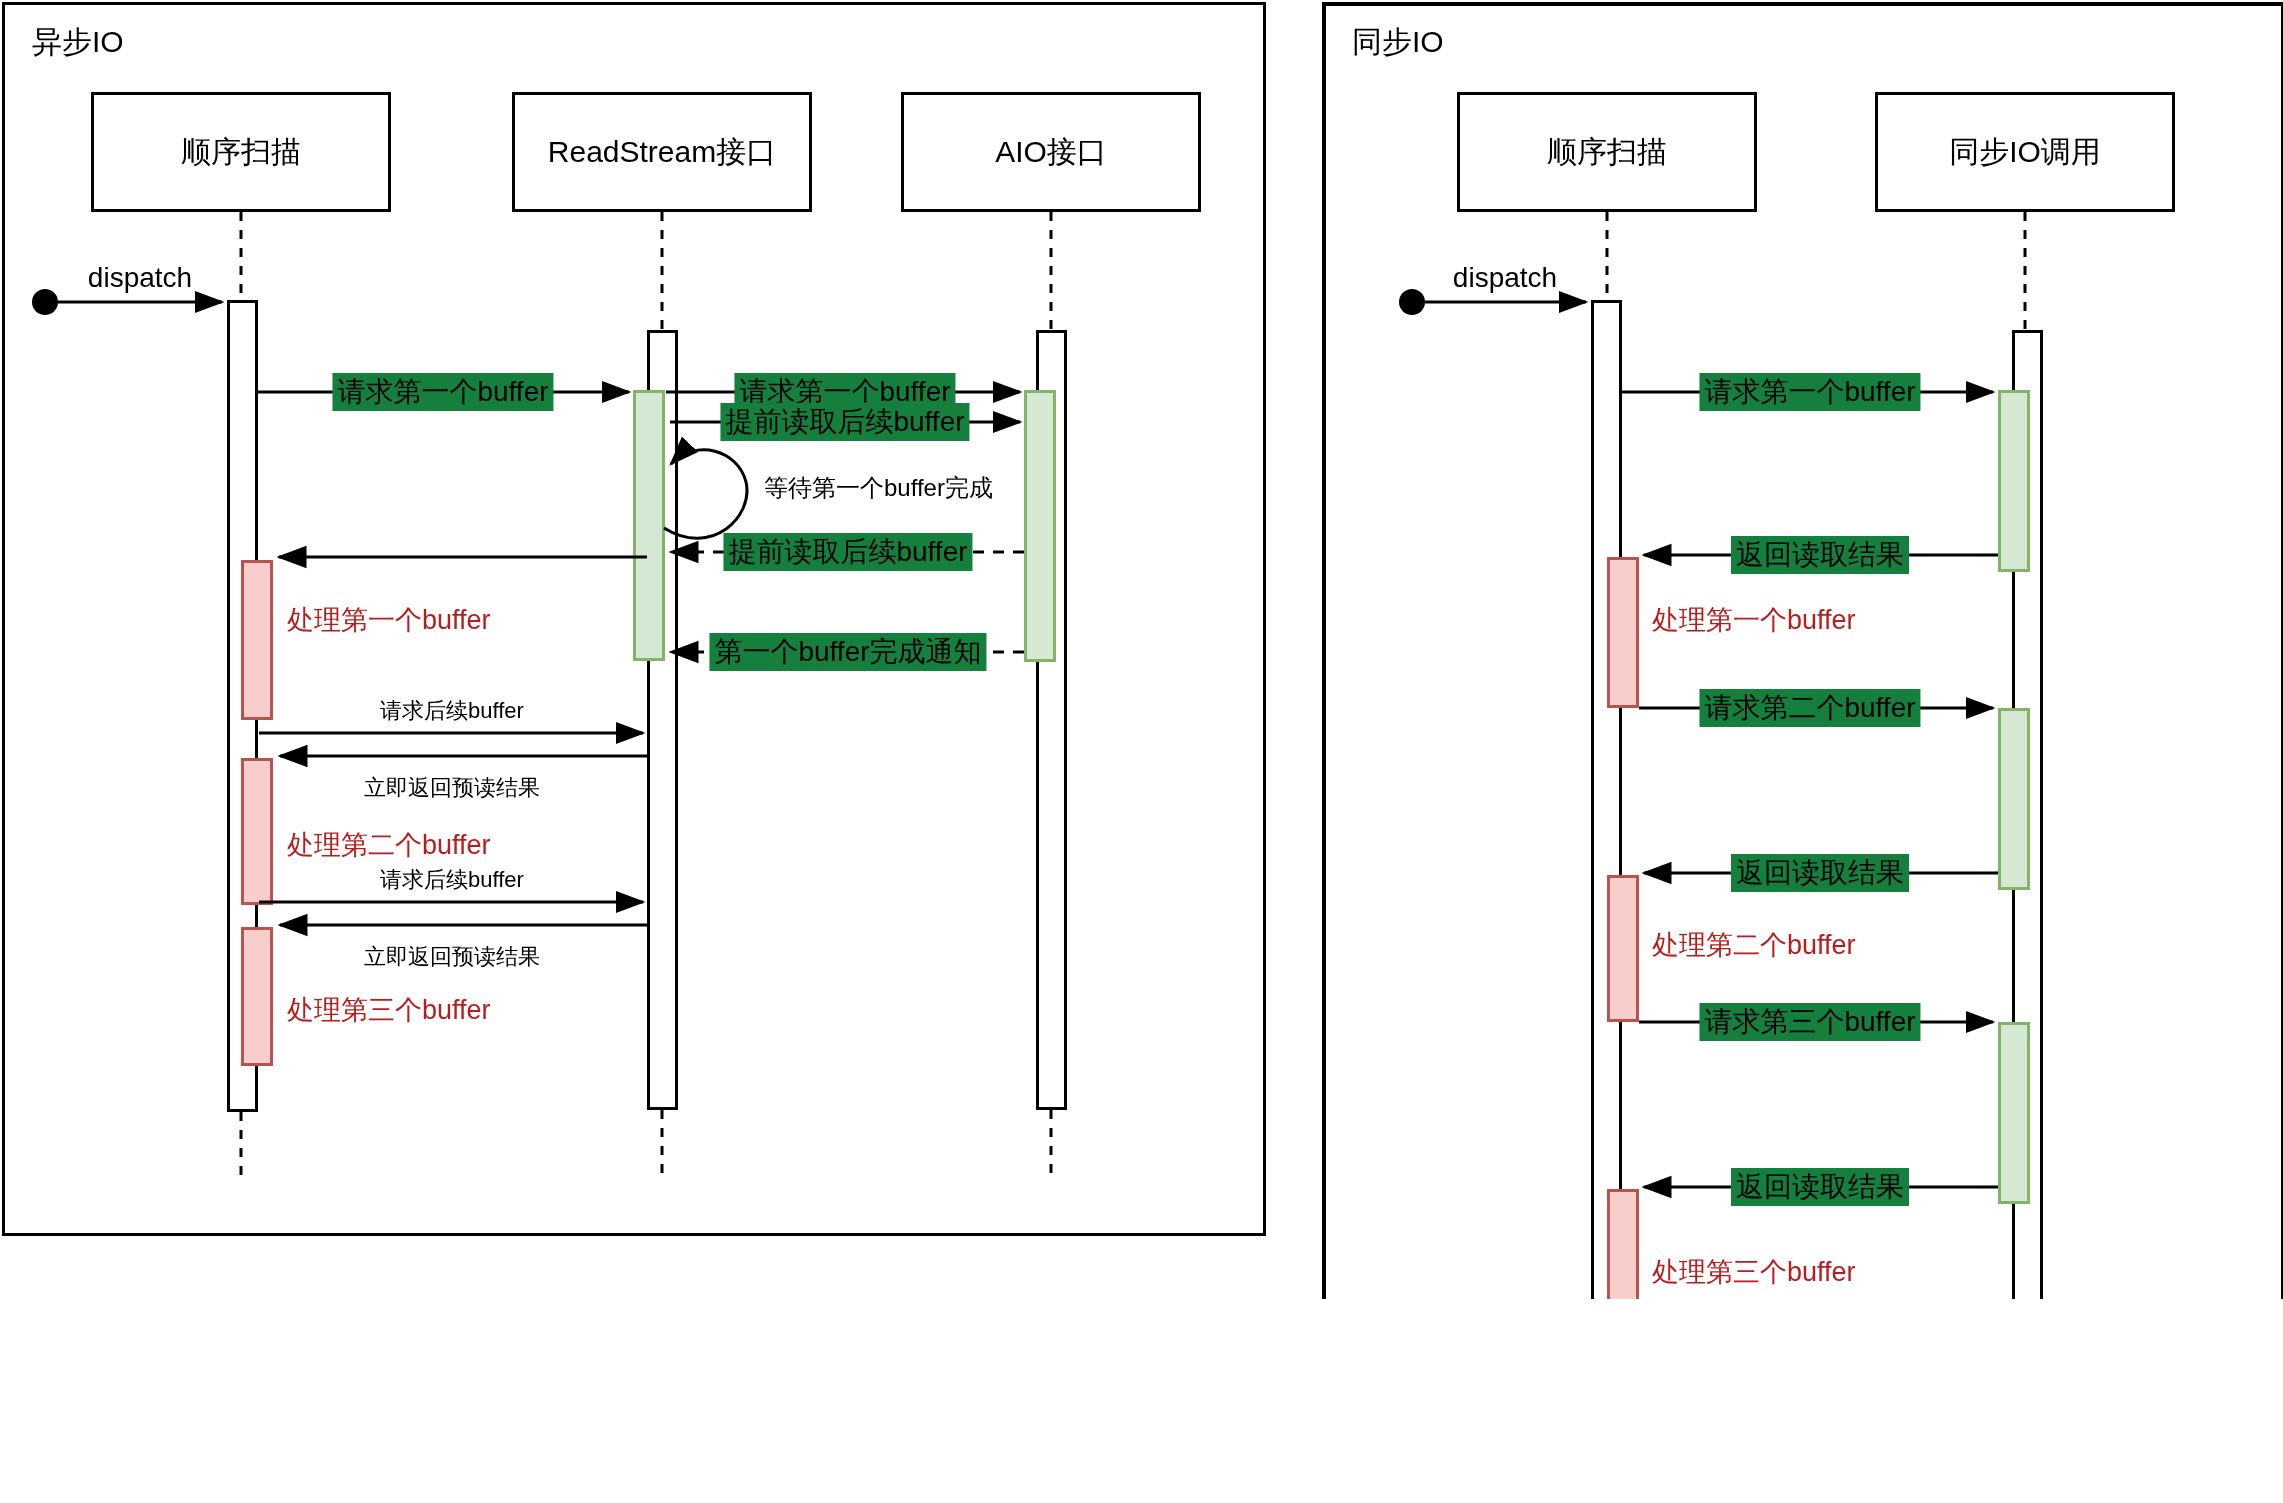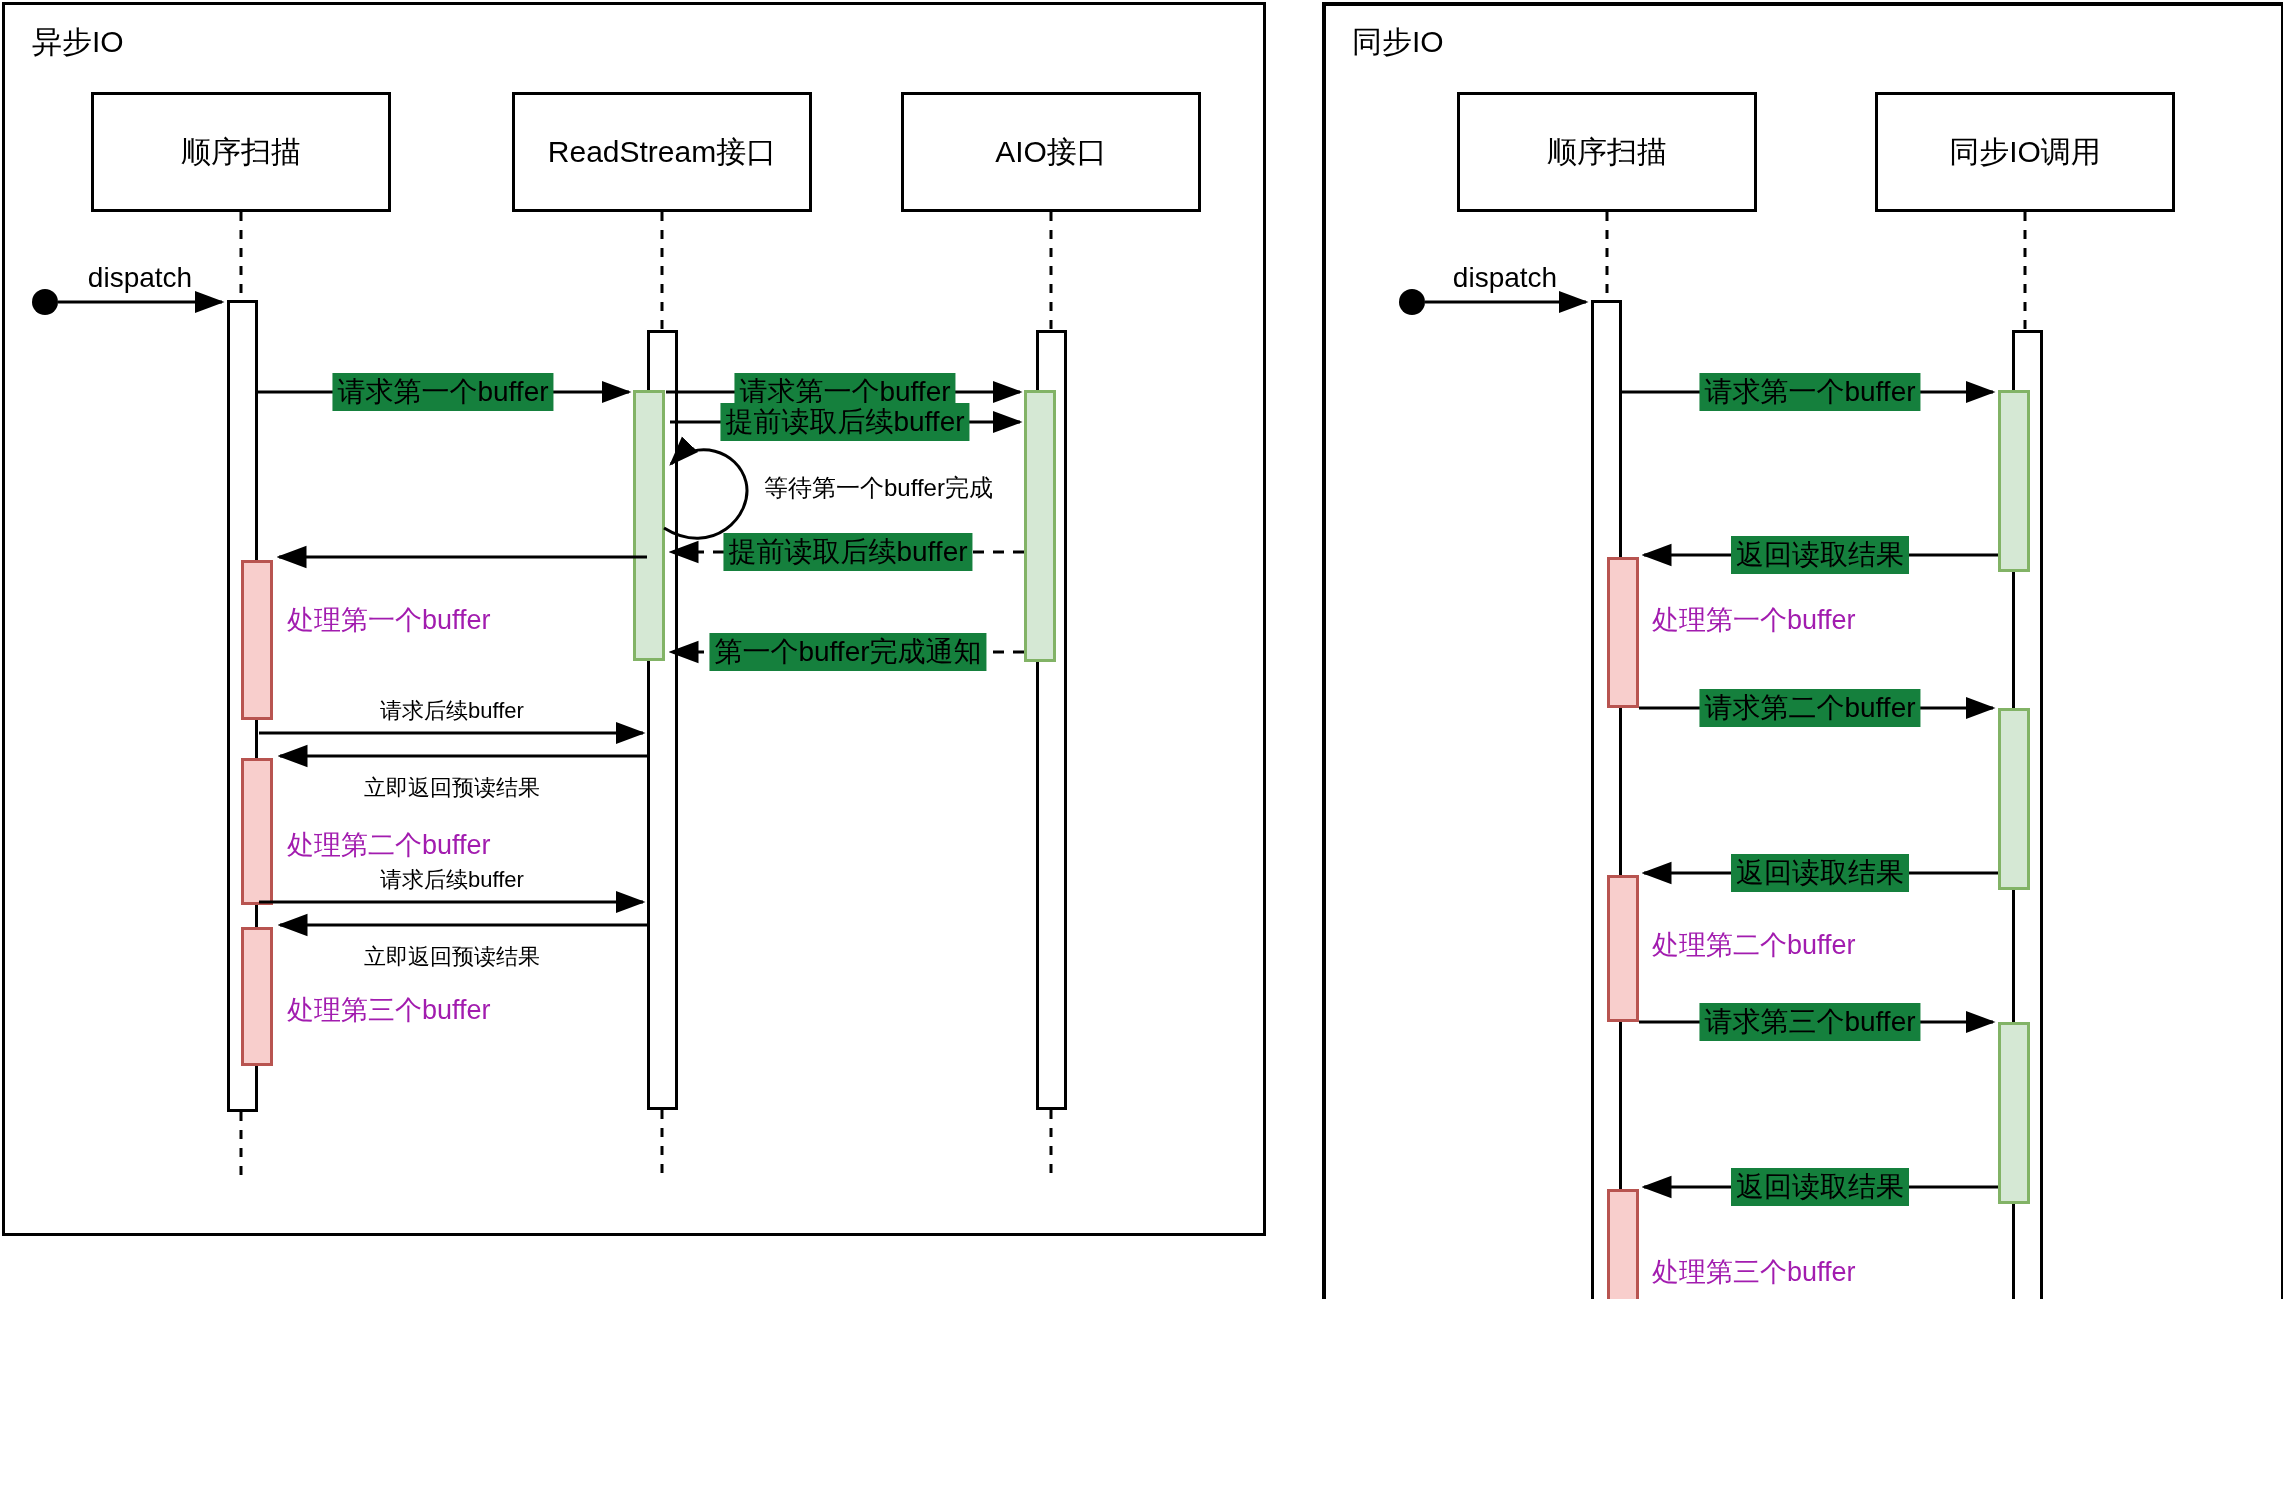--- a/index.html
+++ b/index.html
@@ -12,21 +12,21 @@
   .pbox{position:absolute;width:300px;height:120px;border:3px solid #000;background:#fff;
         display:flex;align-items:center;justify-content:center;font-size:30px;white-space:nowrap;box-sizing:border-box;}
   .bar{position:absolute;box-sizing:border-box;}
   .bar.white{background:#fff;border:3px solid #000;}
   .bar.green{background:#d5e8d4;border:3px solid #82b366;}
   .bar.red{background:#f8cecc;border:3px solid #b85450;}
   .lbl{position:absolute;white-space:nowrap;transform:translate(-50%,-50%);}
   .lbl-lg{font-size:28px;}
   .lbl-sm{font-size:22px;}
   .lbl-loop{font-size:24px;transform:translate(0,-50%);}
-  .lbl-proc{font-size:27px;color:#a21caf;transform:translate(0,-50%);}
+  .lbl-proc{font-size:27px;color:#b91c1c;transform:translate(0,-50%);}
   .lbl-disp{font-size:28px;}
   .onl{background:#15803d;padding:0 5px;}
   svg{position:absolute;left:0;top:0;}
   .labels{position:absolute;left:0;top:0;width:100%;height:100%;}
 </style>
 </head>
 <body>
 
 <div id="stage">
 

